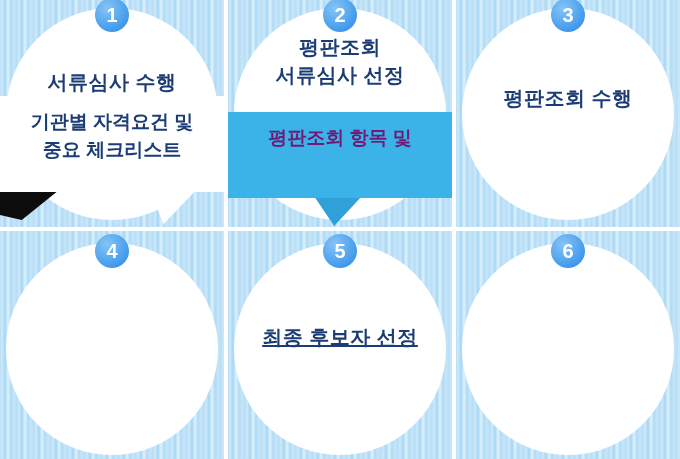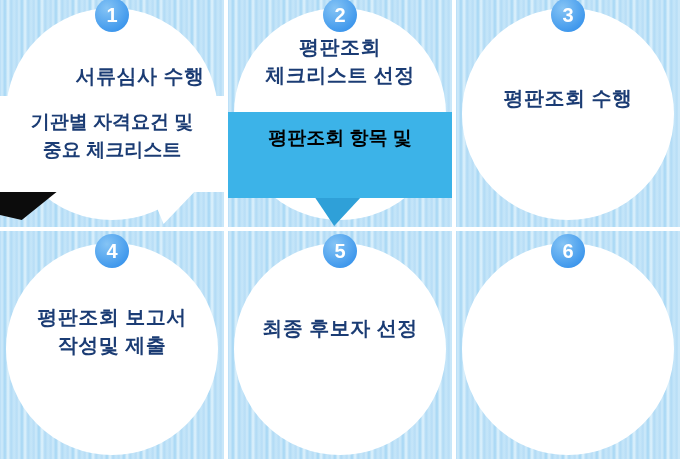--- a/index.html
+++ b/index.html
@@ -39,33 +39,33 @@
     z-index: 4;
   }
   .row1 .badge { top: -2px; }
   .row2 .badge { top: 3px; }
   .title {
     position: absolute; left: 0; width: 100%;
     text-align: center; color: #1b3c74;
     font-weight: bold; font-size: 20px; line-height: 28px;
     letter-spacing: 0.5px; z-index: 3;
   }
-  .t1 { top: 62px; margin-left: 28px; }
+  .t1 { top: 68px; }
   .t2 { top: 33px; }
   .t3 { top: 84px; }
   .t4 { top: 72px; }
-  .t5 { top: 83px; }
+  .t5 { top: 92px; text-decoration: underline; }
   .t6 { top: 74px; }
   .note {
     position: absolute; left: 0; width: 100%;
     text-align: center; font-weight: bold; font-size: 19px;
     line-height: 28px; z-index: 2;
   }
   .note-white { top: 96px; height: 96px; padding-top: 12px; background: #ffffff; color: #1b3c74; }
-  .note-blue  { top: 112px; height: 86px; padding-top: 12px; background: #3cb3e8; color: #000000; }
+  .note-blue  { top: 112px; height: 86px; padding-top: 12px; background: #3cb3e8; color: #701a75; }
   .tail { position: absolute; z-index: 1; }
   .tail-black {
     left: 0; top: 186px; width: 64px; height: 34px;
     background: #0c0c0c;
     clip-path: polygon(0 0, 100% 0, 34% 100%, 0 85%);
   }
   .tail-white {
     left: 148px; top: 186px; width: 52px; height: 38px;
     background: #ffffff;
     clip-path: polygon(0 0, 100% 0, 30% 100%);
@@ -97,21 +97,21 @@
     </div>
   </div>
 
   <div class="cell row1">
     <div class="big-circle"></div>
     <div class="badge">
       <span>2</span>
     </div>
     <div class="title t2">
       <div>평판조회</div>
-      <div>체크리스트 선정</div>
+      <div>서류심사 선정</div>
     </div>
     <div class="tail tail-blue"></div>
     <div class="note note-blue">
       <div>평판조회 항목 및</div>
     </div>
   </div>
 
   <div class="cell row1">
     <div class="big-circle"></div>
     <div class="badge">
@@ -119,24 +119,20 @@
     </div>
     <div class="title t3">
       <div>평판조회 수행</div>
     </div>
   </div>
 
   <div class="cell row2">
     <div class="big-circle"></div>
     <div class="badge">
       <span>4</span>
-    </div>
-    <div class="title t4">
-      <div>평판조회 보고서</div>
-      <div>작성및 제출</div>
     </div>
   </div>
 
   <div class="cell row2">
     <div class="big-circle"></div>
     <div class="badge">
       <span>5</span>
     </div>
     <div class="title t5">
       <div>최종 후보자 선정</div>

